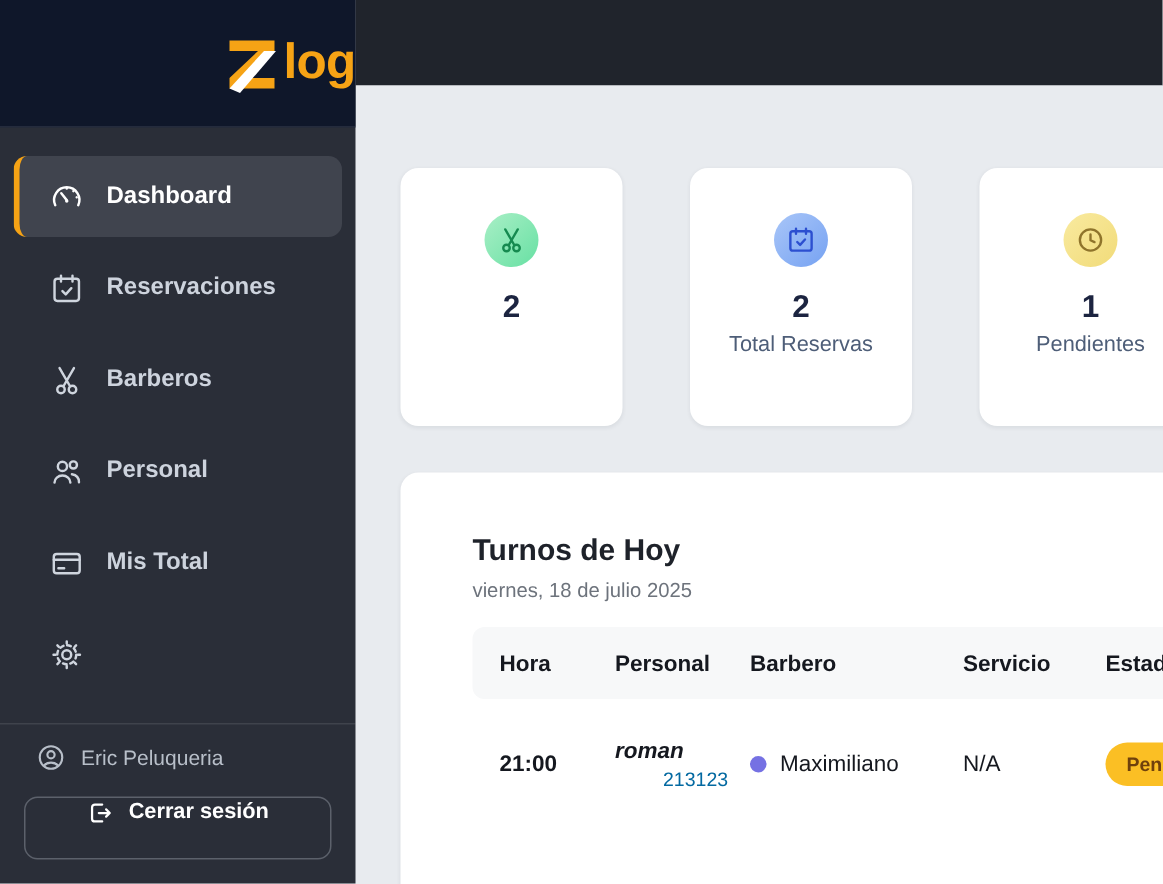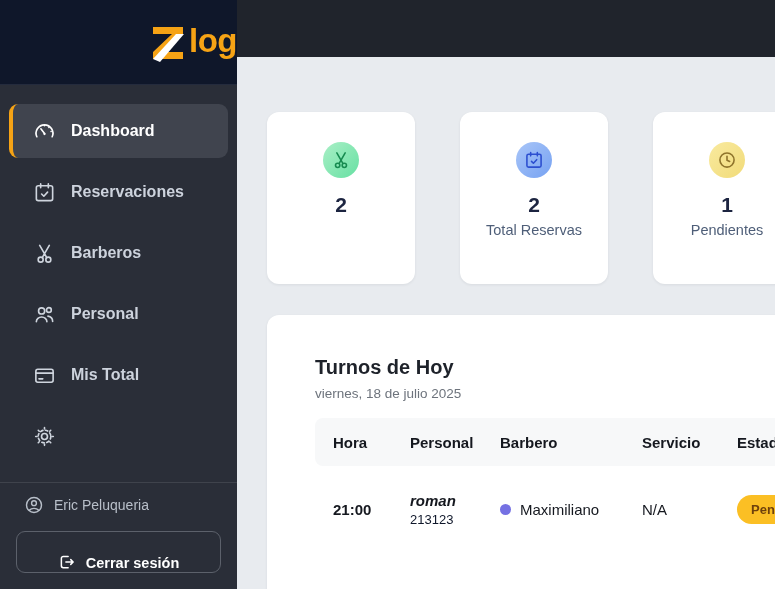--- a/index.html
+++ b/index.html
@@ -16,21 +16,21 @@
     padding-left:24px;margin-bottom:7px;color:#CDD3DD;font-size:16px;font-weight:700;cursor:pointer;}
   .nav-item .nicon{width:23px;height:23px;flex:0 0 auto;display:flex;color:#CFD5DE;}
   .nav-item.active{background:#40444E;color:#FFFFFF;font-weight:700;
     border-left:4px solid #F6A315;padding-left:20px;}
   .nav-item.active .nicon{color:#FFFFFF;}
   .sidebar-footer{position:absolute;left:0;right:0;bottom:0;border-top:1px solid rgba(255,255,255,.10);
     padding:12px 16px 16px 16px;}
   .user-row{display:flex;align-items:center;gap:10px;color:#B8BFC9;font-size:14px;padding-left:8px;}
   .user-row .uicon{width:20px;height:20px;color:#B8BFC9;display:flex;}
   .logout-btn{margin-top:16px;width:100%;height:42px;border:1px solid #5C616B;border-radius:9px;
-    background:transparent;display:flex;align-items:flex-end;justify-content:center;gap:10px;
+    background:transparent;display:flex;align-items:flex-start;justify-content:center;gap:10px;
     color:#FFFFFF;font-size:14.5px;font-weight:700;cursor:pointer;font-family:inherit;}
   .logout-btn .licon{width:18px;height:18px;color:#FFFFFF;display:flex;}
 
   
   .topbar{position:absolute;left:237px;top:0;width:538px;height:57px;background:#20242C;}
   .main{position:absolute;left:237px;top:57px;width:538px;height:532px;background:#E8EBEF;}
 
   
   .stats{display:flex;width:max-content;margin:55px 0 0 30px;}
   .stat-card{width:148px;height:172px;background:#fff;border-radius:12px;margin-right:45px;
@@ -54,21 +54,21 @@
   .thead{margin-top:17px;height:48px;background:#F7F8F9;border-radius:8px;
     font-size:15px;font-weight:700;color:#15181F;}
   .c1{width:95px;padding-left:18px;}
   .c2{width:90px;}
   .c3{width:142px;display:flex;align-items:center;}
   .c4{width:95px;}
   .c5{flex:1;min-width:130px;}
   .trow{height:86px;font-size:15px;color:#15181F;}
   .hora{font-weight:700;}
   .client-name{font-weight:700;font-style:italic;}
-  .client-id{font-size:13px;color:#0f172a;margin-top:3px;}
+  .client-id{font-size:13px;color:#0369a1;margin-top:3px;margin-left:32px;}
   .barber-dot{width:11px;height:11px;border-radius:50%;background:#7571E3;margin-right:9px;flex:0 0 auto;}
   .badge{display:inline-block;background:#FBBF24;color:#6F410C;font-size:13px;font-weight:700;
     padding:7px 14px;border-radius:999px;white-space:nowrap;}
   svg{display:block;}
 </style>
 </head>
 <body>
 
 <aside class="sidebar">
   <div class="logo-area">

